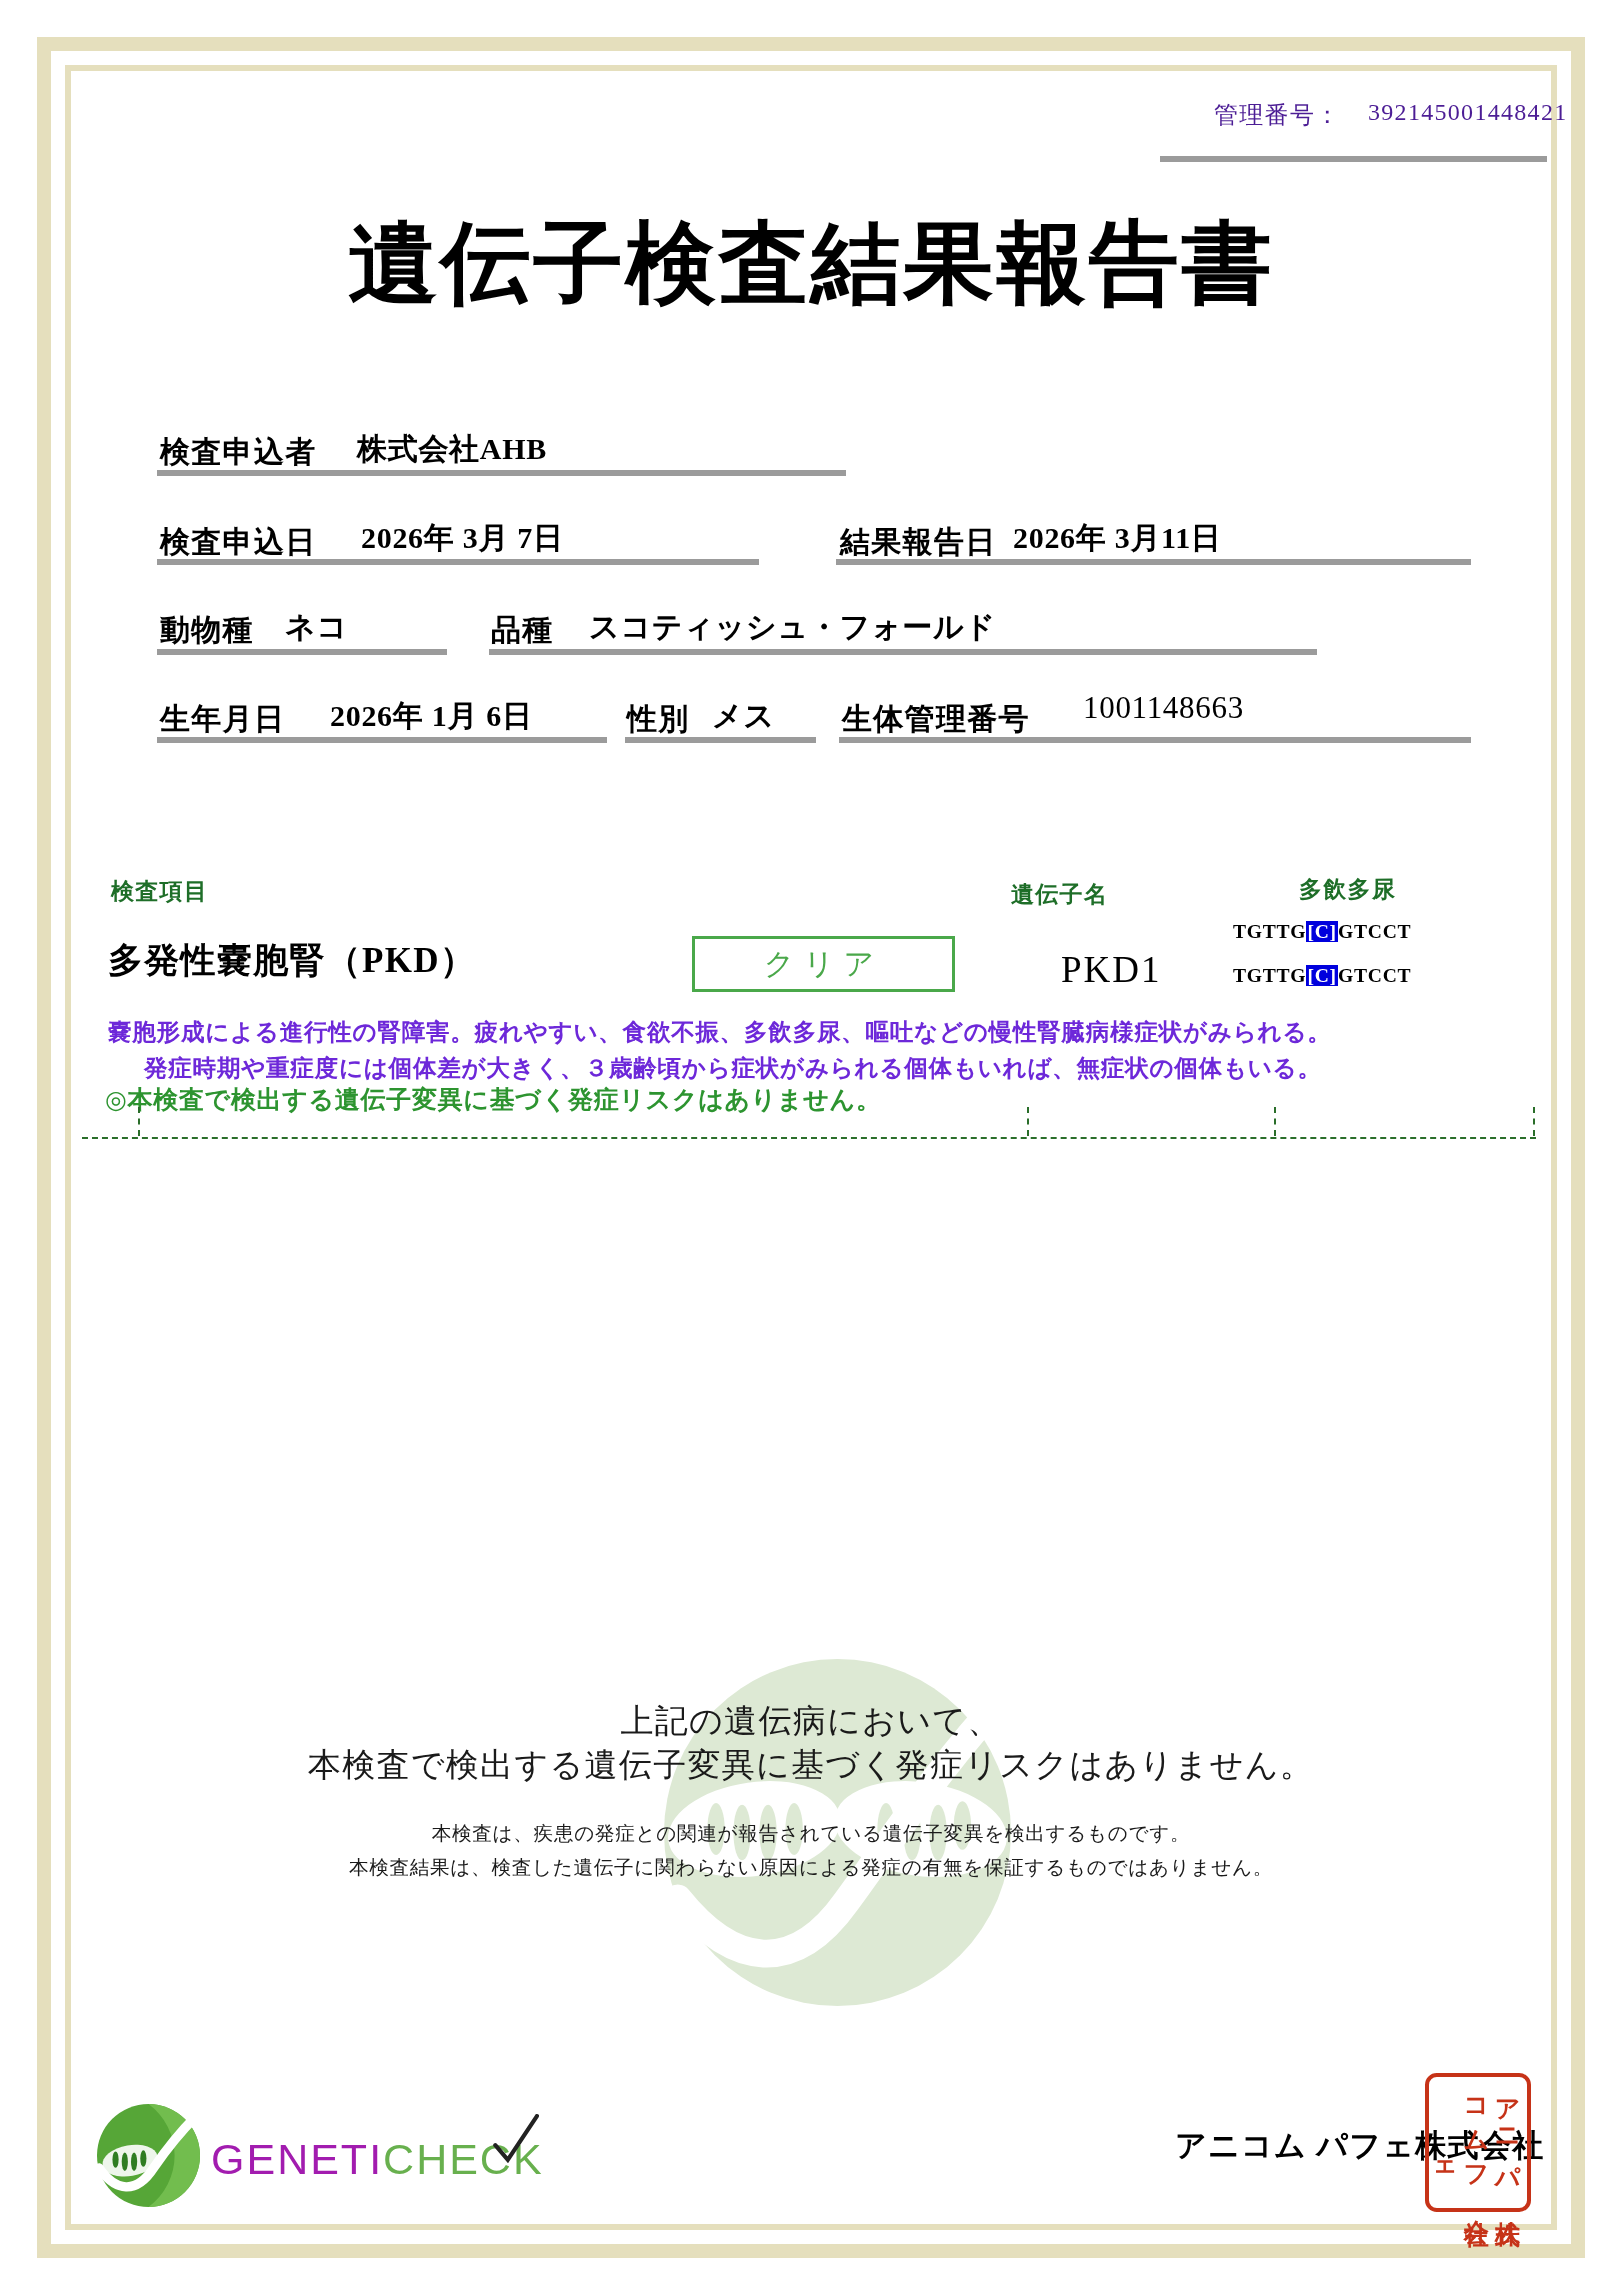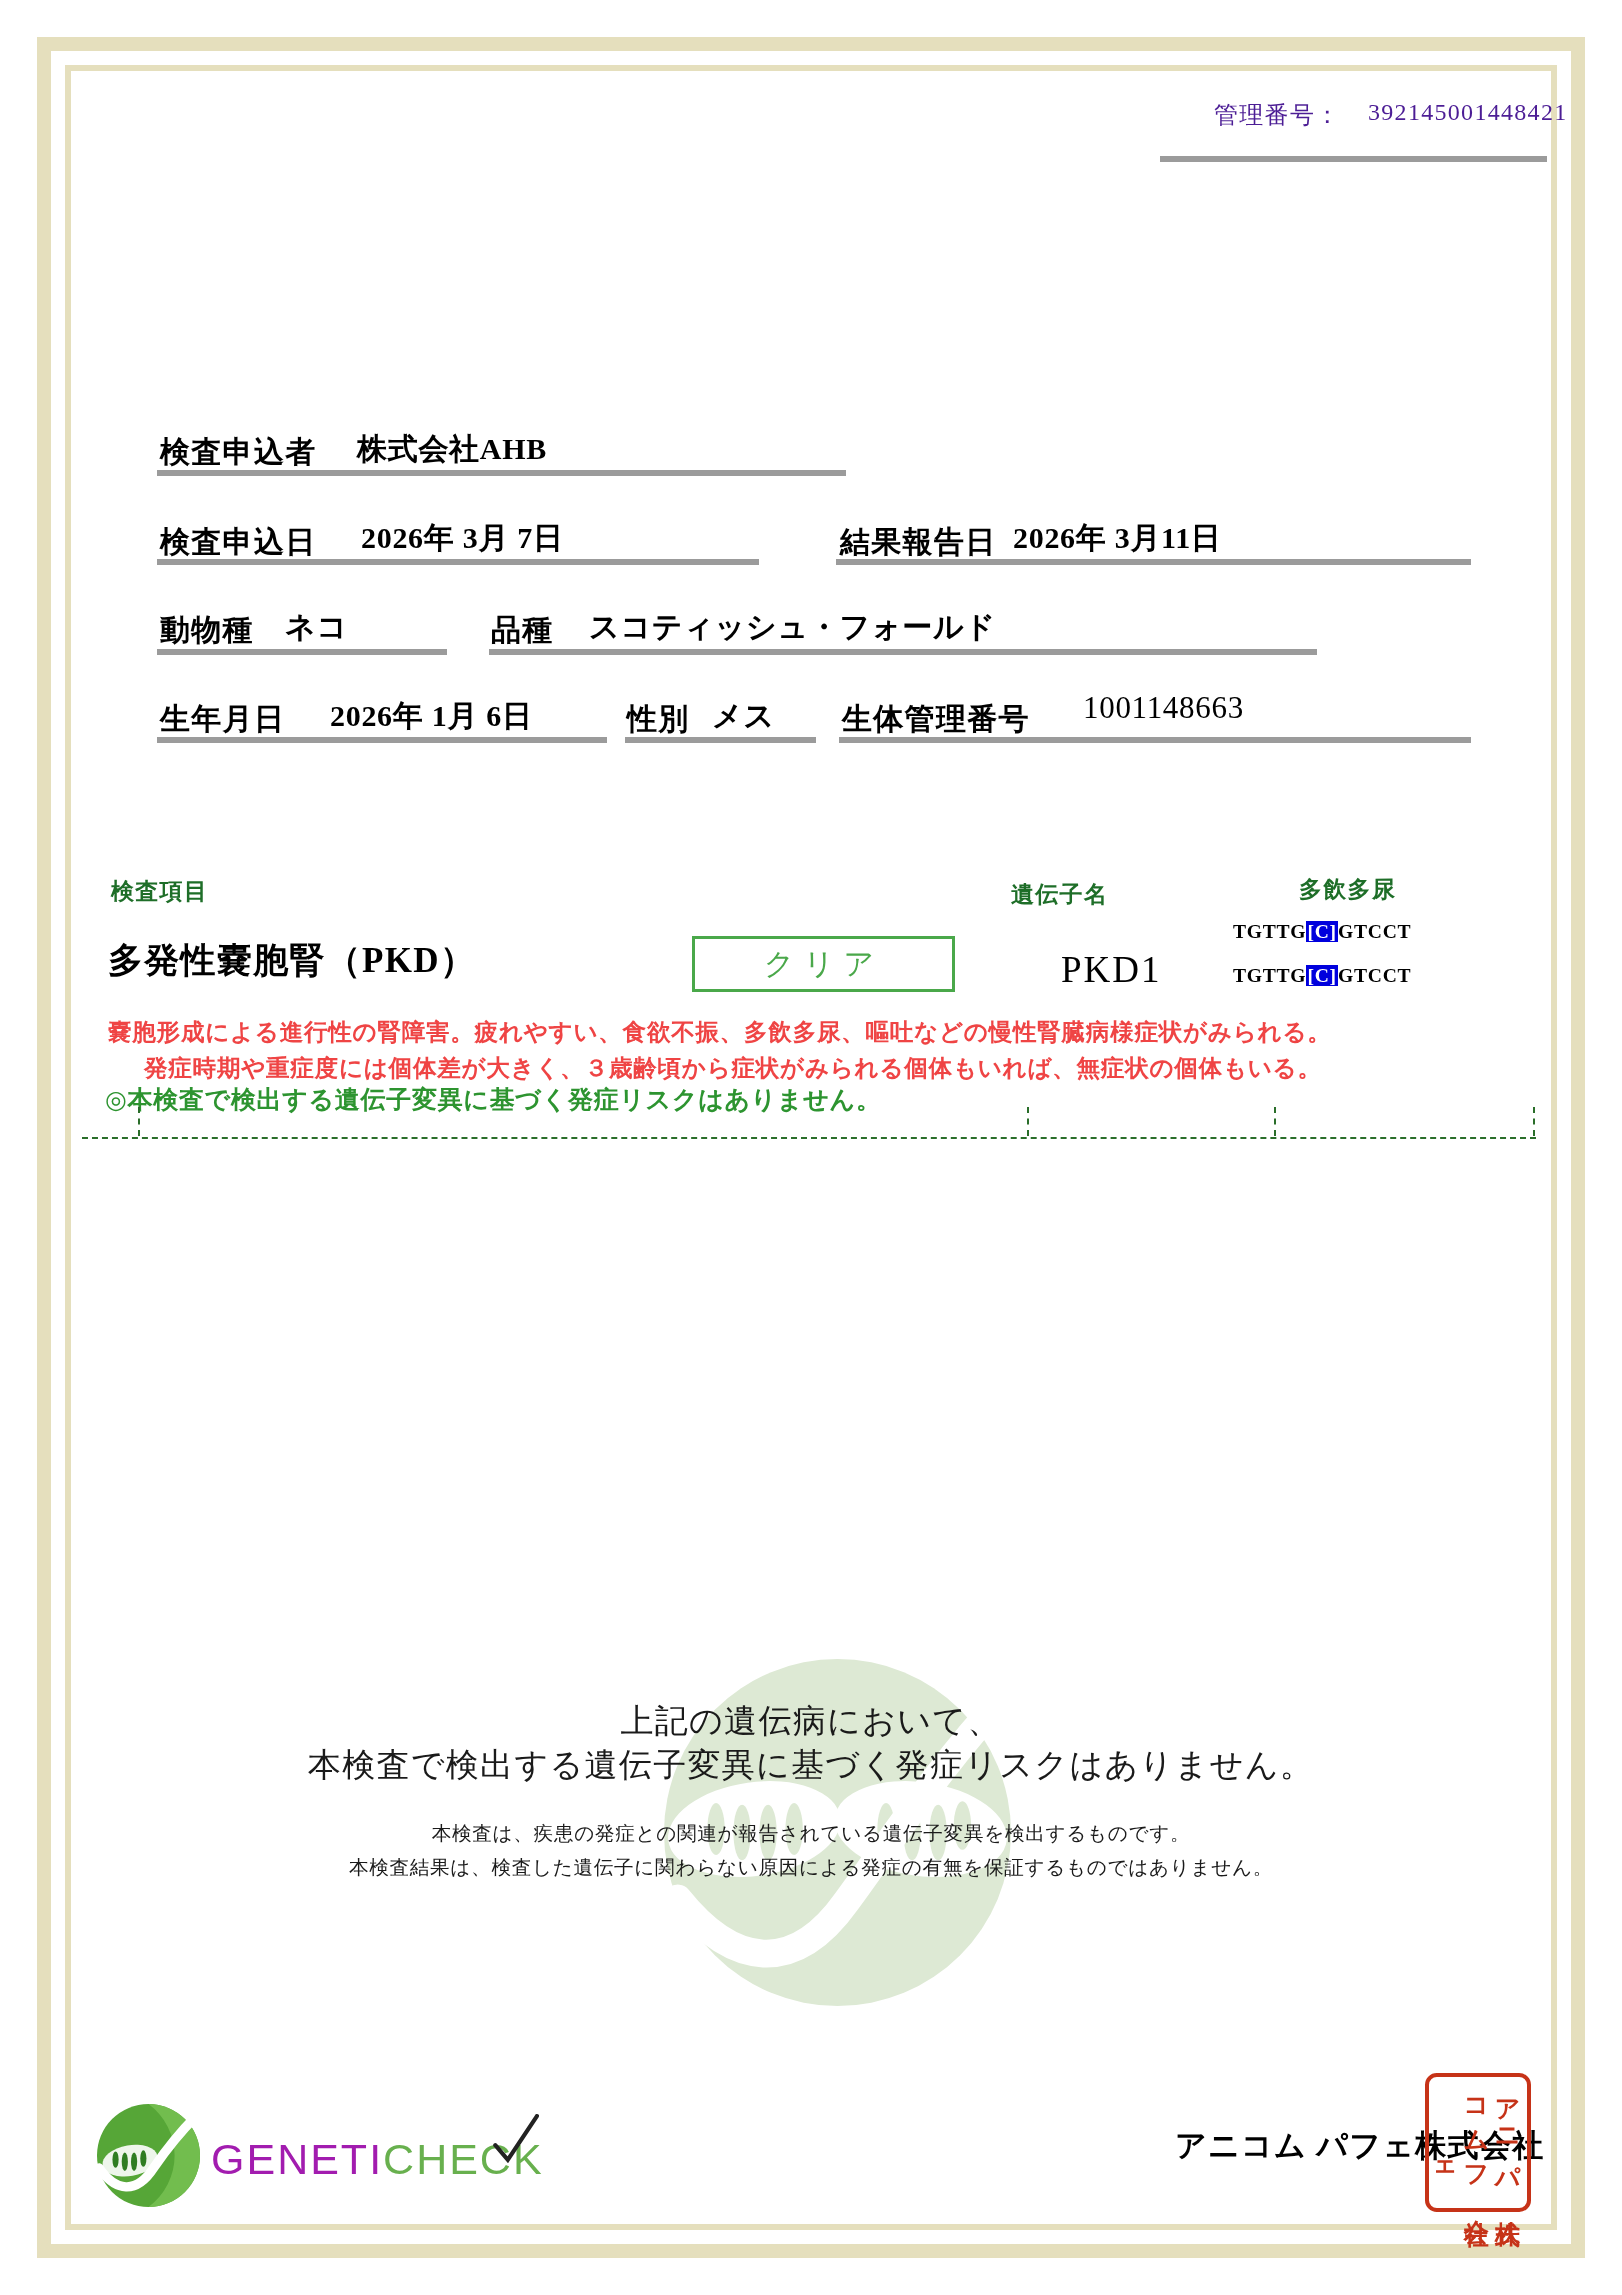--- a/index.html
+++ b/index.html
@@ -37,21 +37,21 @@
   .disease{font-size:35px;font-weight:700;color:#000;letter-spacing:1.3px;}
   .gene{font-size:37px;font-weight:500;color:#000;letter-spacing:2px;}
   .result-box{
     left:692px;top:936px;width:257px;height:50px;
     border:3.3px solid #4aa84a;display:flex;align-items:center;justify-content:center;
   }
   .result-box span{color:#4aa84a;font-size:30px;letter-spacing:9.2px;font-weight:500;}
   .seq{font-family:Liberation Serif, serif;font-size:19.6px;font-weight:600;color:#000;letter-spacing:0.7px;white-space:nowrap;}
   .seq .hl{background:#0000dd;color:#fff;padding:0 1.3px;}
 
-  .desc{font-size:23.6px;font-weight:700;color:#ef4444;letter-spacing:0.7px;white-space:nowrap;}
+  .desc{font-size:23.6px;font-weight:700;color:#6d28d9;letter-spacing:0.7px;white-space:nowrap;}
   .risk{font-size:25px;font-weight:700;color:#2d9430;letter-spacing:0.7px;white-space:nowrap;}
 
   .dash-h{position:absolute;border-top:2px dashed #2a6e2a;}
   .dash-v{position:absolute;border-left:2px dashed #2a6e2a;}
 
   .sum-main{left:0;right:0;text-align:center;font-size:33px;color:#1a1a1a;letter-spacing:1.3px;}
   .sum-note{left:0;right:0;text-align:center;font-size:19.6px;color:#1a1a1a;letter-spacing:0.7px;}
 
   .logo-text{font-size:43px;letter-spacing:2px;font-weight:400;white-space:nowrap;}
   .logo-text .g1{color:#a21caf;}
@@ -97,20 +97,21 @@
     </g>
     <path d="M8 138 C 40 178, 75 182, 105 140 C 130 106, 160 60, 196 22" fill="none" stroke="#ffffff" stroke-width="16" stroke-linecap="round"></path>
   </svg>
 
   <div class="abs ctrl" style="left:1214px;top:99px;">
     <span>管理番号：</span>
     <span>392145001448421</span>
   </div>
   <div class="uline" style="left:1160px;top:156px;width:387px;"></div>
 
+  <div class="abs title">遺伝子検査結果報告書</div>
 
   <div class="abs lbl" style="left:160px;top:432px;">検査申込者</div>
   <div class="abs val" style="left:357px;top:429px;">株式会社AHB</div>
   <div class="uline" style="left:157px;top:470px;width:689px;"></div>
 
   <div class="abs lbl" style="left:160px;top:522px;">検査申込日</div>
   <div class="abs val" style="left:361px;top:518px;">2026年 3月 7日</div>
   <div class="uline" style="left:157px;top:559px;width:602px;"></div>
 
   <div class="abs lbl" style="left:840px;top:522px;">結果報告日</div>

